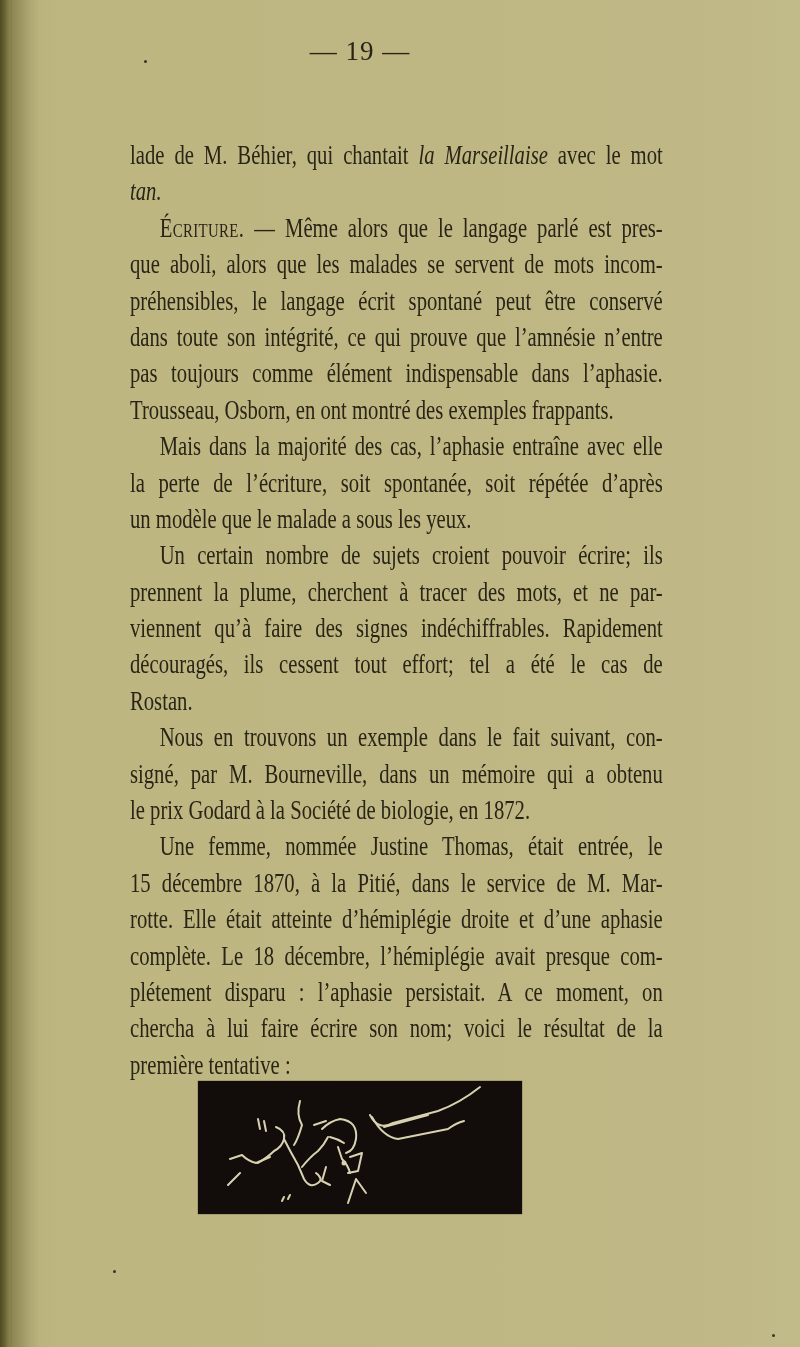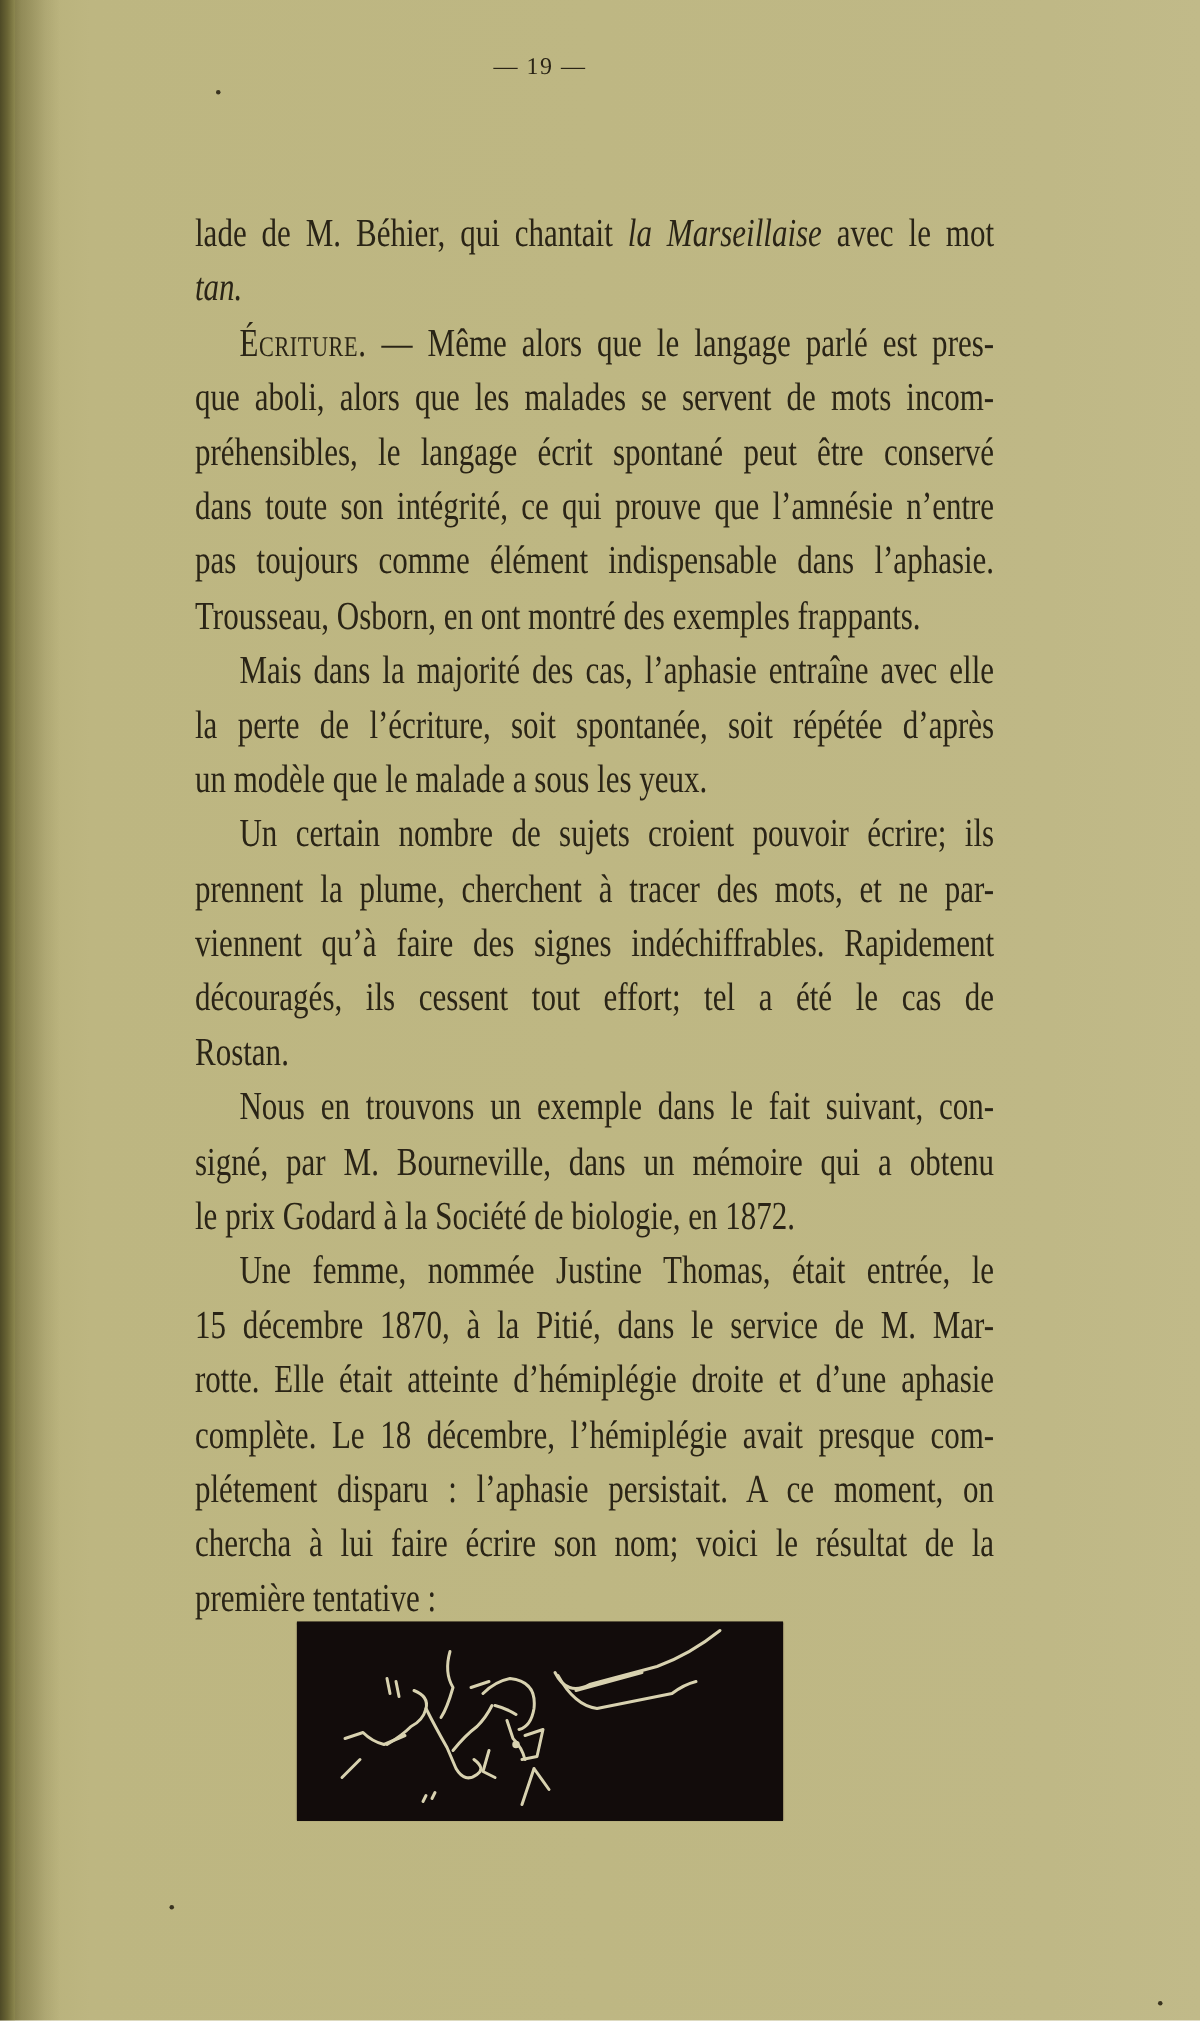--- a/index.html
+++ b/index.html
@@ -12,21 +12,21 @@
   .spine {
     position:absolute; left:0; top:0; width:10px; height:1347px;
     background: linear-gradient(90deg, #4e4a26 0px, #6a6535 5px, #8c874f 10px);
   }
   .spine-shadow {
     position:absolute; left:10px; top:0; width:30px; height:1347px;
     background: linear-gradient(90deg, rgba(90,85,45,0.35), rgba(90,85,45,0));
   }
   .folio {
     position:absolute; left:0; width:720px; top:36px; text-align:center;
-    font-size:16px; letter-spacing:1px;
+    font-size:27px; letter-spacing:1px;
   }
   .text {
     position:absolute; left:130px; top:137px; width:533px;
     font-size:26.5px; line-height:36.4px;
     transform: scaleX(0.78); transform-origin: left top;
   }
   .text-inner { width:683px; }
   .line { display:block; white-space:nowrap; text-align:justify; text-align-last:justify; height:36.4px; }
   .line.last { text-align-last:left; }
   .indent { padding-left:38px; }

